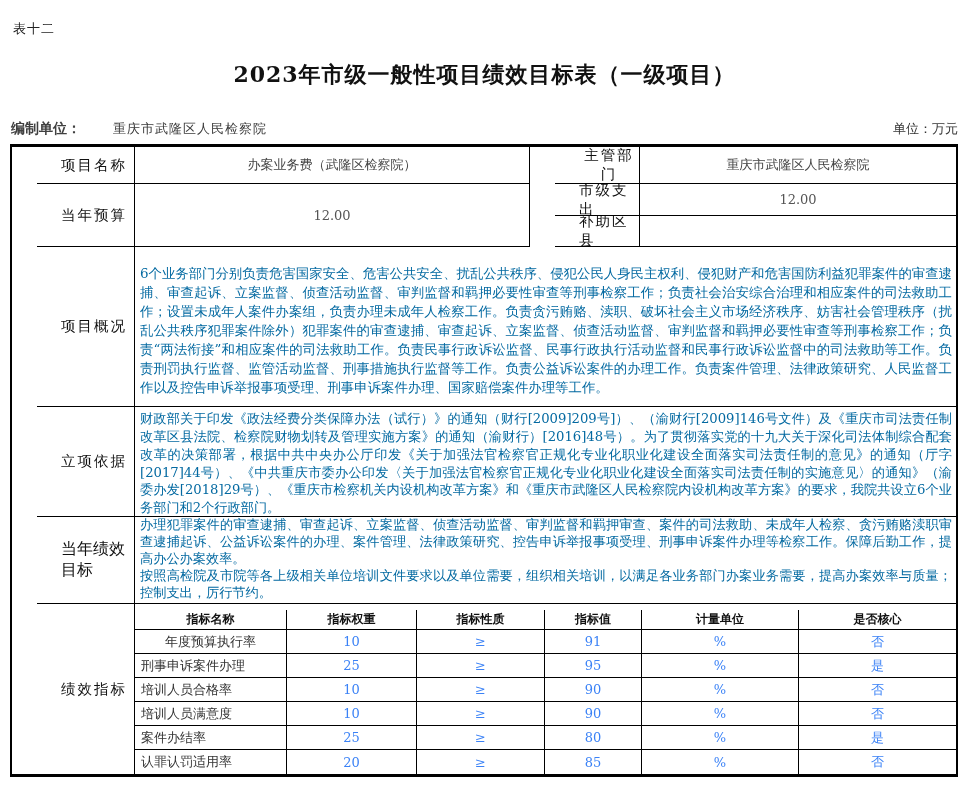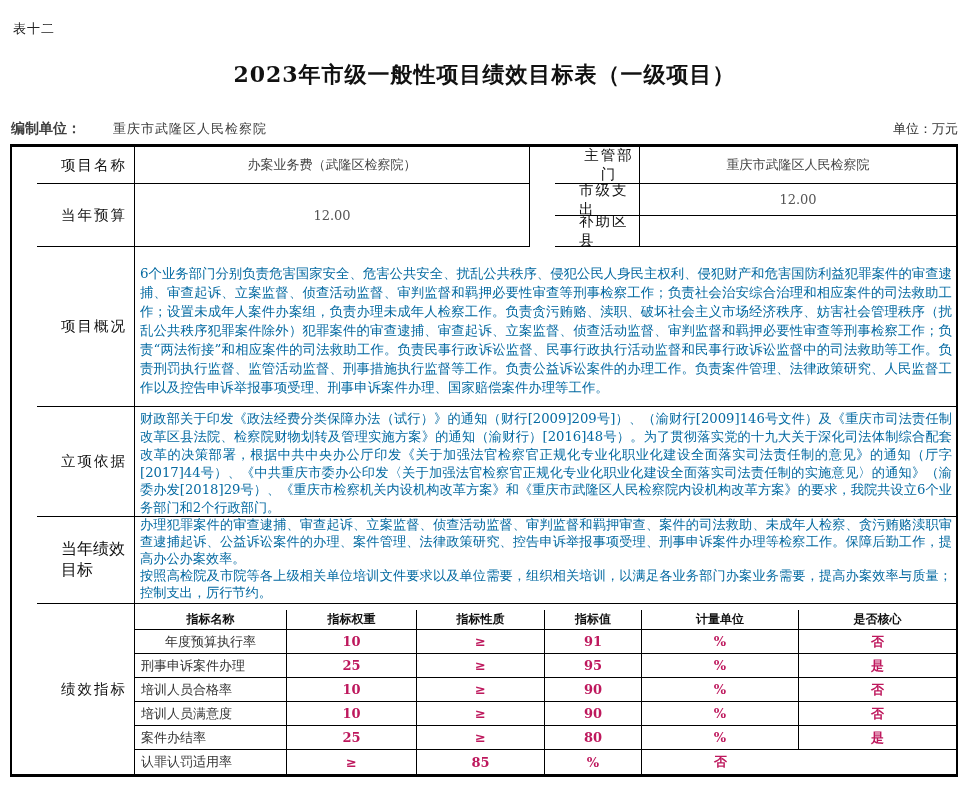--- a/index.html
+++ b/index.html
@@ -66,21 +66,21 @@
   }
   .txtB{line-height:19px;font-size:13.4px;padding-top:12px;}
   .txtC{line-height:17.8px;font-size:13.2px;padding-top:8px;}
   .txtD{line-height:16.9px;font-size:13.2px;padding-top:3px;}
   .ihead{
     font-weight:bold;color:#111;font-size:12px;
     justify-content:center;text-align:center;margin-top:6px;
   }
   .iname{padding-left:6px;color:#333;}
   .iname.c1{justify-content:center;padding-left:0;}
-  .idata{justify-content:center;color:#be185d;font-weight:bold;}
+  .idata{justify-content:center;color:#3b82f6;}
 </style>
 </head>
 <body>
 
 <div class="doc-tag">表十二</div>
 
 <div class="doc-title">2023年市级一般性项目绩效目标表（一级项目）</div>
 
 <div class="info-row">
   <span class="info-label">编制单位：</span>
@@ -167,19 +167,20 @@
     <div class="cell bb idata">否</div>
 
     <div class="cell br bb iname">案件办结率</div>
     <div class="cell br bb idata">25</div>
     <div class="cell br bb idata">≥</div>
     <div class="cell br bb idata">80</div>
     <div class="cell br bb idata">%</div>
     <div class="cell bb idata">是</div>
 
     <div class="cell br iname">认罪认罚适用率</div>
+    <div class="cell br idata">20</div>
     <div class="cell br idata">≥</div>
     <div class="cell br idata">85</div>
     <div class="cell br idata">%</div>
     <div class="cell idata">否</div>
   </div>
 
 </div>
 
 </body></html>

